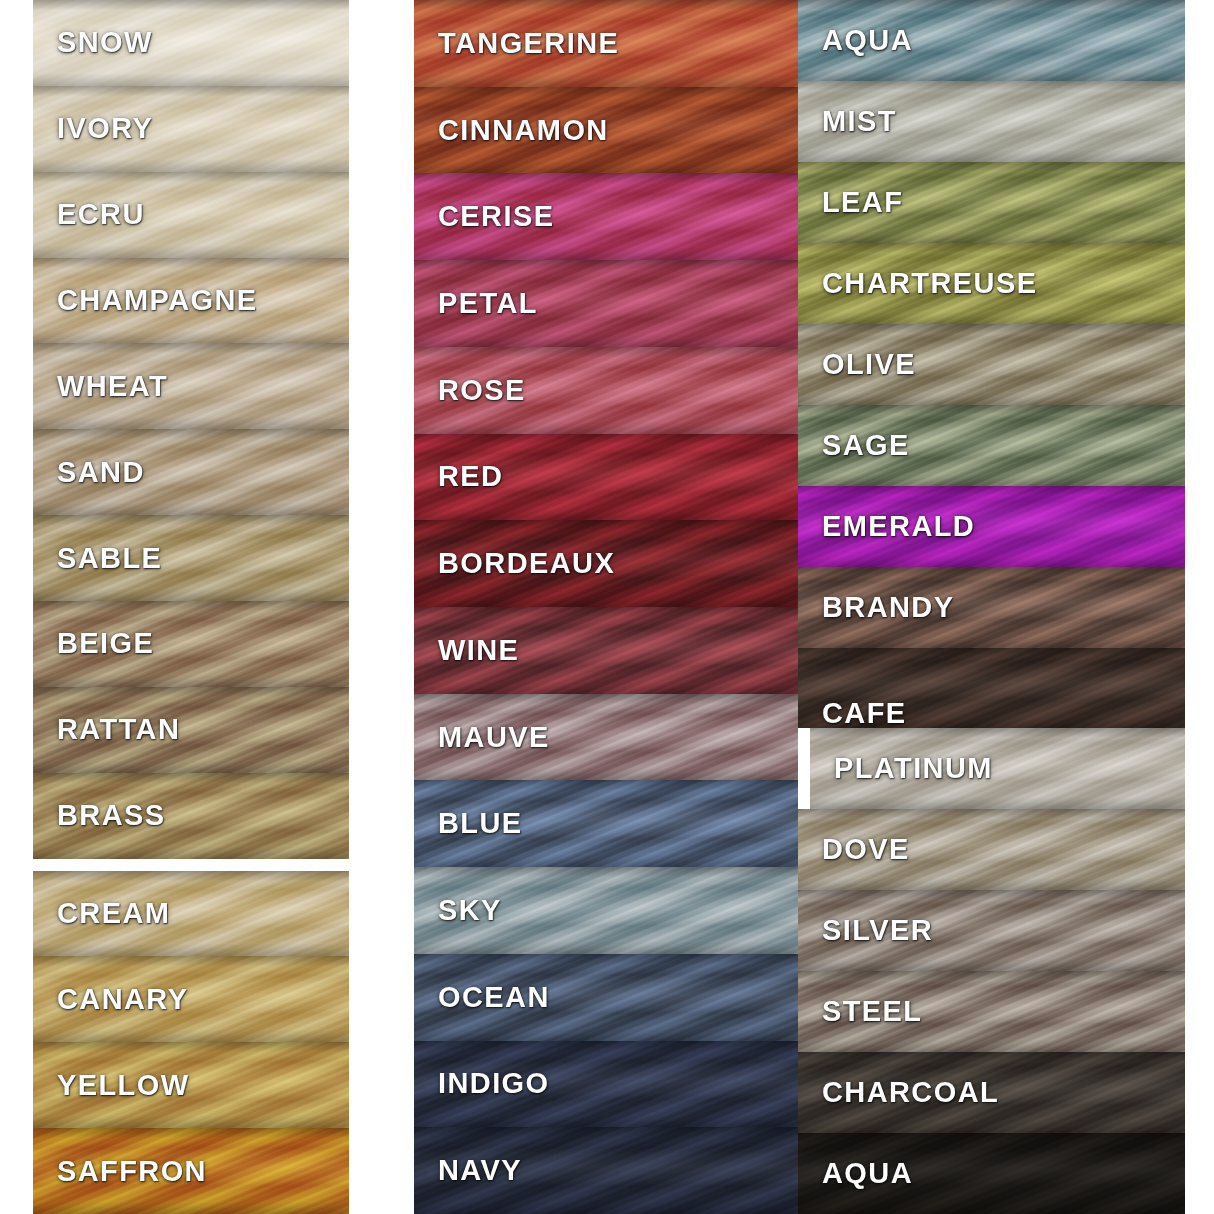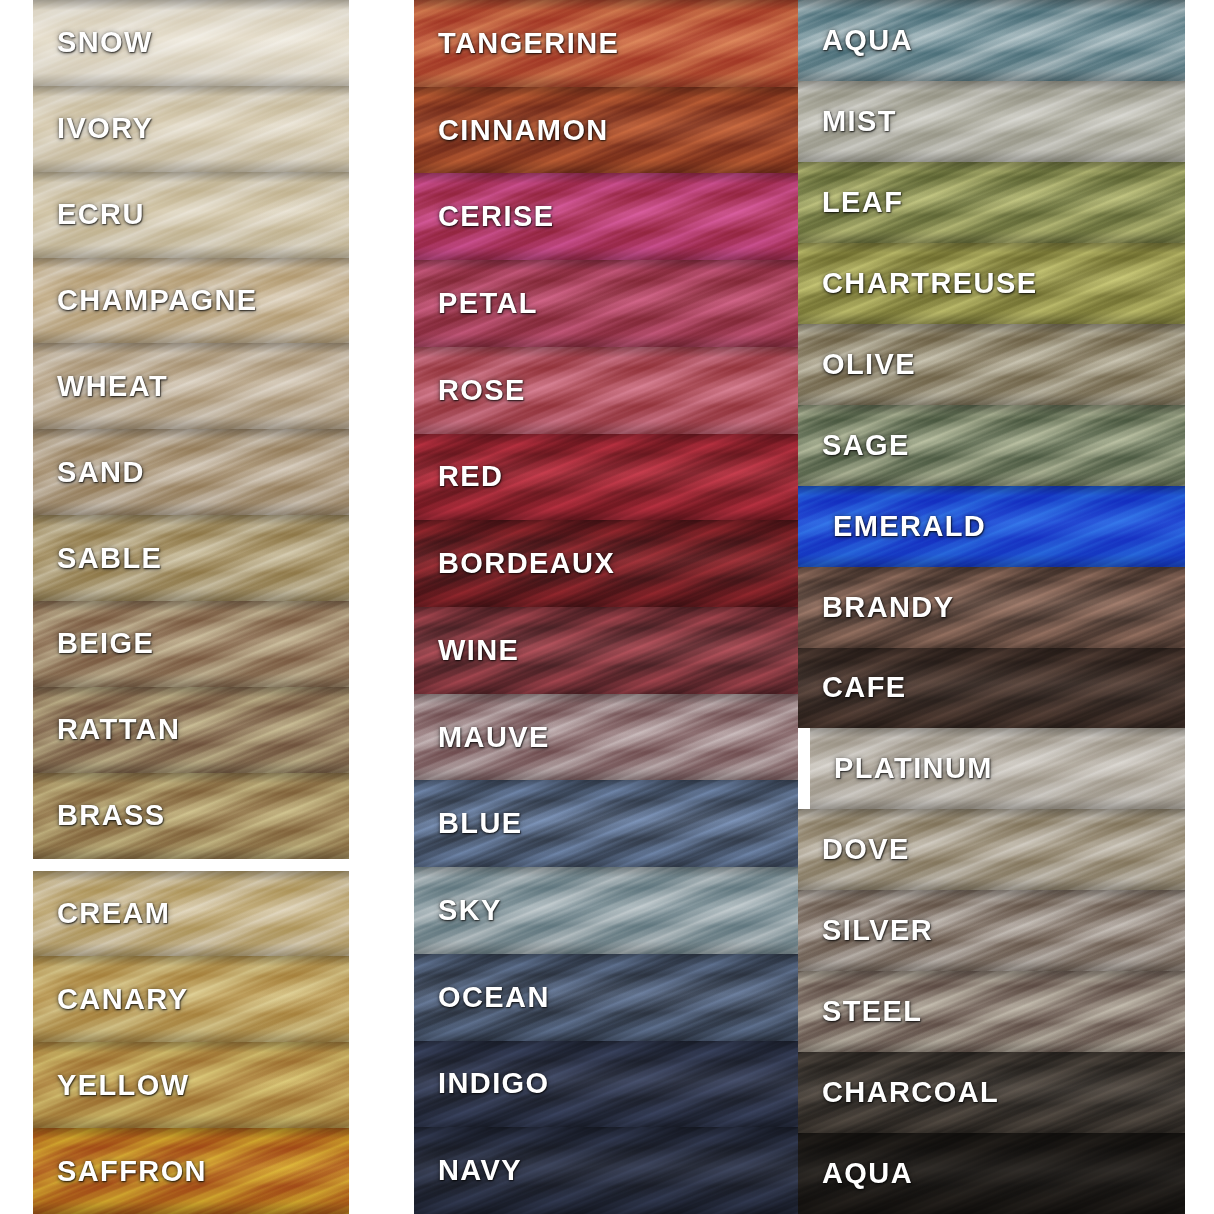--- a/index.html
+++ b/index.html
@@ -281,31 +281,31 @@
       <div class="swatch" style="background-color: rgb(154, 145, 121);">
         <div class="rope-tex"></div>
         <div class="rope-shade"></div>
         <div class="swatch-label">OLIVE</div>
       </div>
       <div class="swatch" style="background-color: rgb(127, 138, 110);">
         <div class="rope-tex"></div>
         <div class="rope-shade"></div>
         <div class="swatch-label">SAGE</div>
       </div>
-      <div class="swatch" style="background-color: #1d4ed8; padding-left: 11px;">
+      <div class="swatch" style="background-color: #a21caf;">
         <div class="rope-tex"></div>
         <div class="rope-shade"></div>
         <div class="swatch-label">EMERALD</div>
       </div>
       <div class="swatch" style="background-color: rgb(110, 83, 71);">
         <div class="rope-tex"></div>
         <div class="rope-shade"></div>
         <div class="swatch-label">BRANDY</div>
       </div>
-      <div class="swatch" style="background-color: rgb(63, 47, 40);">
+      <div class="swatch" style="background-color: rgb(63, 47, 40); align-items: flex-end;">
         <div class="rope-tex"></div>
         <div class="rope-shade"></div>
         <div class="swatch-label">CAFE</div>
       </div>
       <div class="swatch" style="background-color: rgb(189, 183, 173); margin-left: 12px;">
         <div class="rope-tex"></div>
         <div class="rope-shade"></div>
         <div class="swatch-label">PLATINUM</div>
       </div>
       <div class="swatch" style="background-color: rgb(169, 159, 140);">

